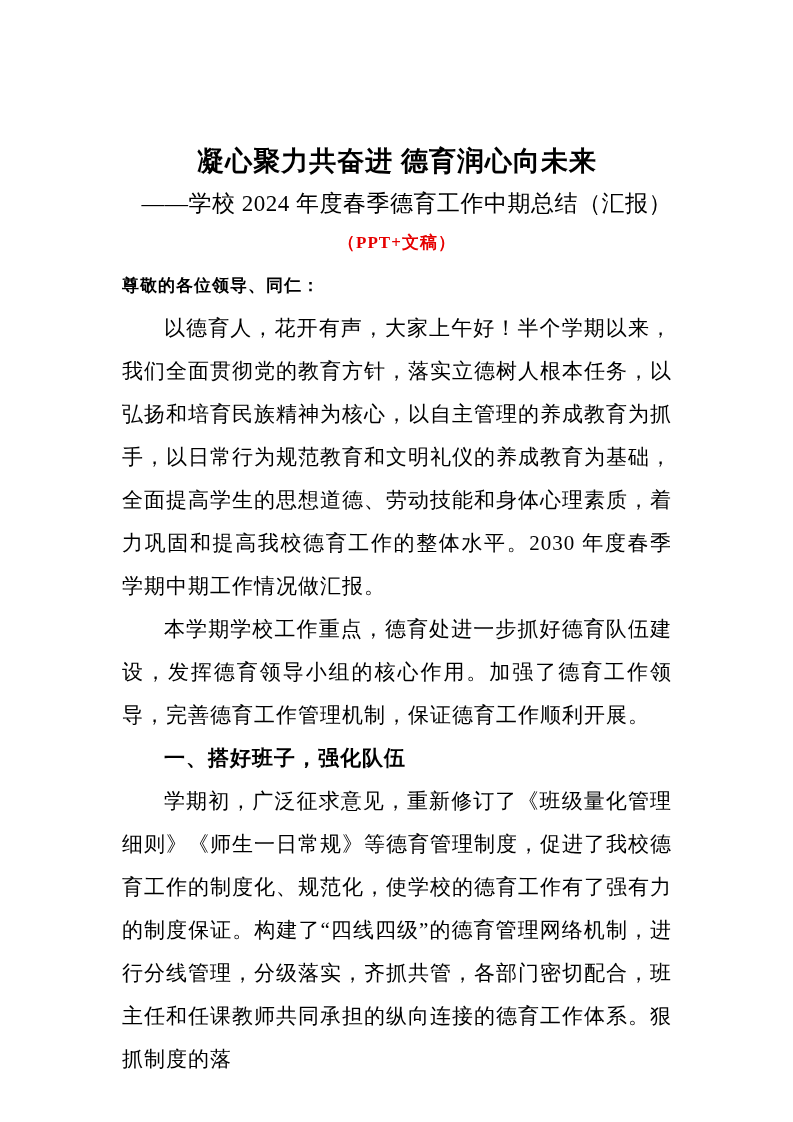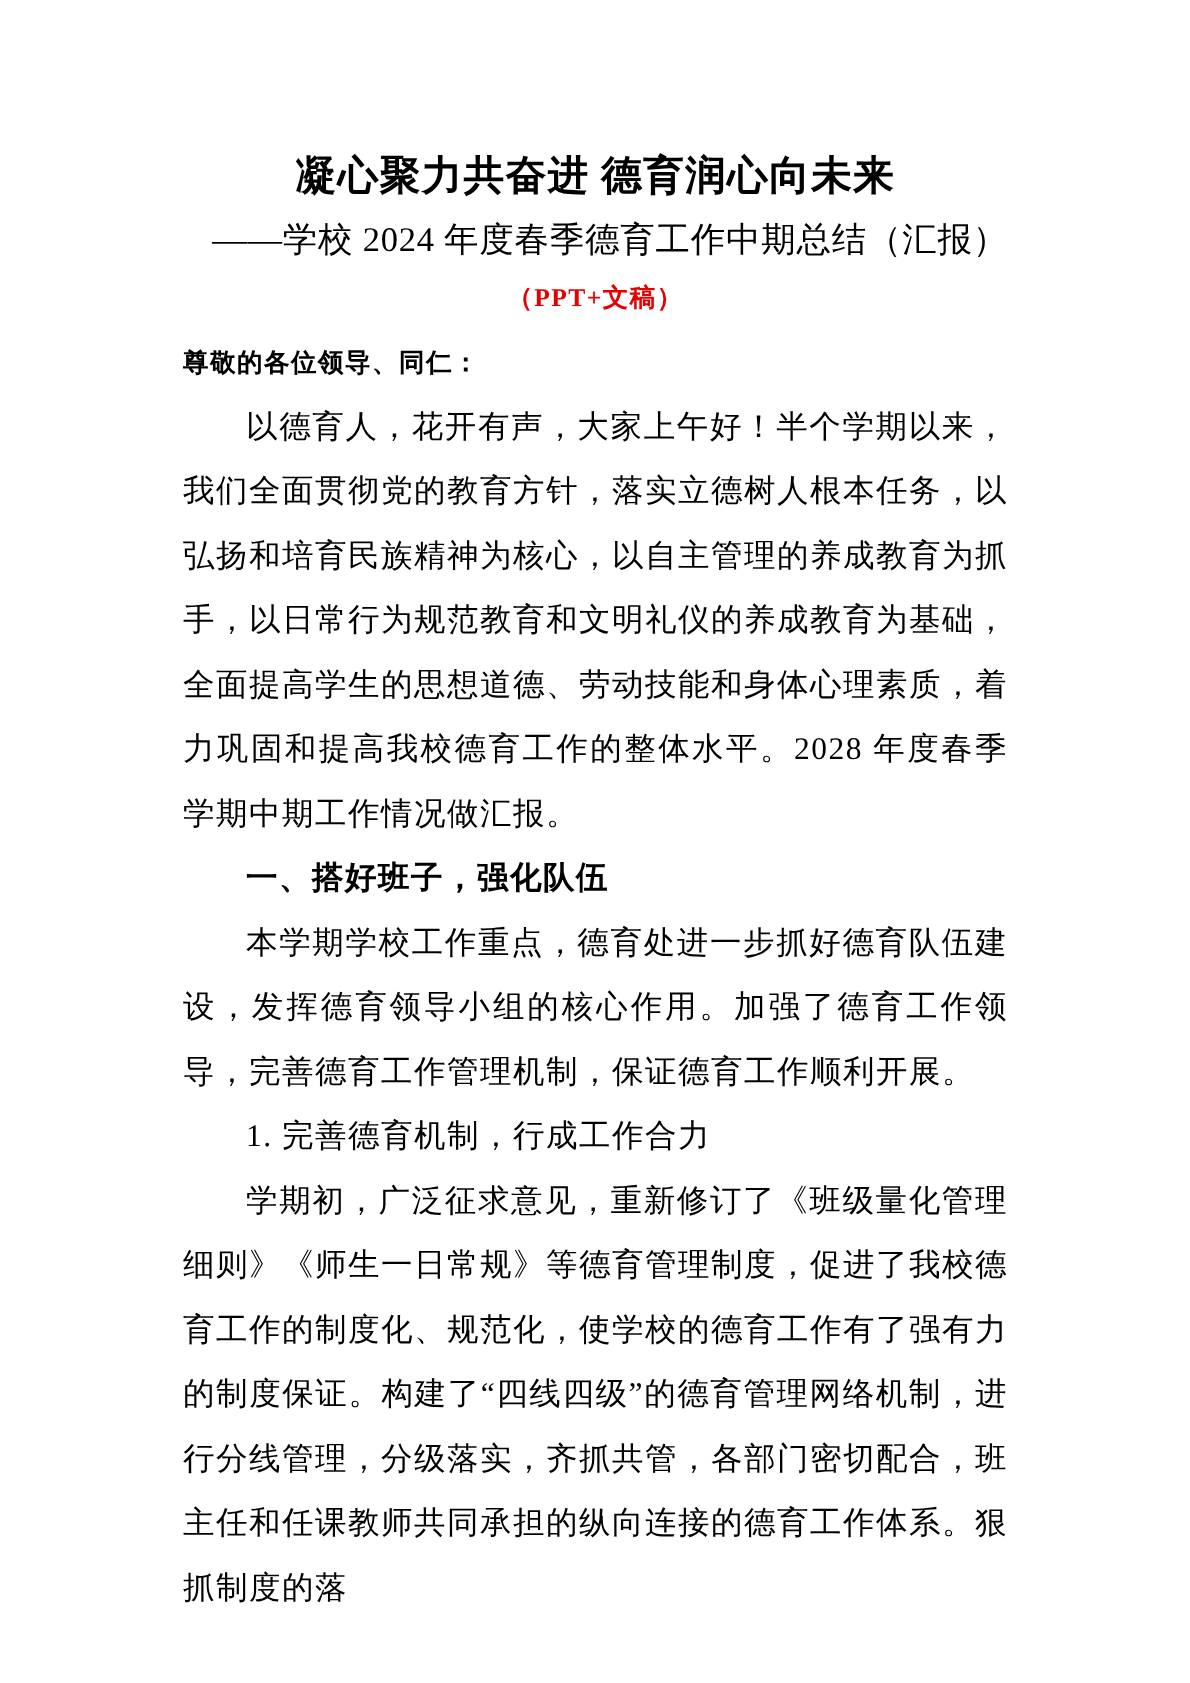--- a/index.html
+++ b/index.html
@@ -25,20 +25,21 @@
     width: 550px;
   }
 
   .doc-title {
     font-size: 27px;
     font-weight: bold;
     text-align: center;
     line-height: 42px;
     letter-spacing: 1px;
     white-space: nowrap;
+    margin-top: 44px;
   }
 
   .doc-subtitle {
     font-size: 23px;
     font-weight: normal;
     text-align: right;
     line-height: 44px;
     letter-spacing: 0.5px;
     white-space: nowrap;
   }
@@ -82,20 +83,19 @@
 </head>
 <body>
 
 <div class="page">
   <div class="content">
     <h1 class="doc-title">凝心聚力共奋进 德育润心向未来</h1>
     <h2 class="doc-subtitle">——学校 2024 年度春季德育工作中期总结（汇报）</h2>
     <div class="doc-note" style="color: rgb(230, 0, 0);">（PPT+文稿）</div>
     <div class="salutation">尊敬的各位领导、同仁：</div>
     <div id="paragraphs">
-        <p class="para body">以德育人，花开有声，大家上午好！半个学期以来，我们全面贯彻党的教育方针，落实立德树人根本任务，以弘扬和培育民族精神为核心，以自主管理的养成教育为抓手，以日常行为规范教育和文明礼仪的养成教育为基础，全面提高学生的思想道德、劳动技能和身体心理素质，着力巩固和提高我校德育工作的整体水平。2028 年度春季学期中期工作情况做汇报。</p>
+        <p class="para body">以德育人，花开有声，大家上午好！半个学期以来，我们全面贯彻党的教育方针，落实立德树人根本任务，以弘扬和培育民族精神为核心，以自主管理的养成教育为抓手，以日常行为规范教育和文明礼仪的养成教育为基础，全面提高学生的思想道德、劳动技能和身体心理素质，着力巩固和提高我校德育工作的整体水平。2030 年度春季学期中期工作情况做汇报。</p>
+        <p class="para body">本学期学校工作重点，德育处进一步抓好德育队伍建设，发挥德育领导小组的核心作用。加强了德育工作领导，完善德育工作管理机制，保证德育工作顺利开展。</p>
         <p class="para heading">一、搭好班子，强化队伍</p>
-        <p class="para body">本学期学校工作重点，德育处进一步抓好德育队伍建设，发挥德育领导小组的核心作用。加强了德育工作领导，完善德育工作管理机制，保证德育工作顺利开展。</p>
-        <p class="para subheading">1. 完善德育机制，行成工作合力</p>
         <p class="para body">学期初，广泛征求意见，重新修订了《班级量化管理细则》《师生一日常规》等德育管理制度，促进了我校德育工作的制度化、规范化，使学校的德育工作有了强有力的制度保证。构建了“四线四级”的德育管理网络机制，进行分线管理，分级落实，齐抓共管，各部门密切配合，班主任和任课教师共同承担的纵向连接的德育工作体系。狠抓制度的落</p>
       </div>
   </div>
 </div>
 
 </body></html>

